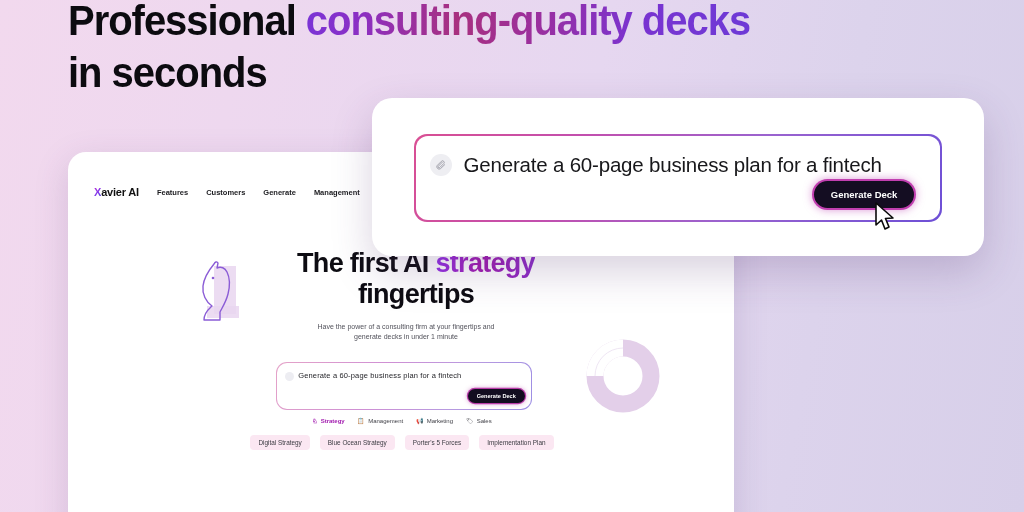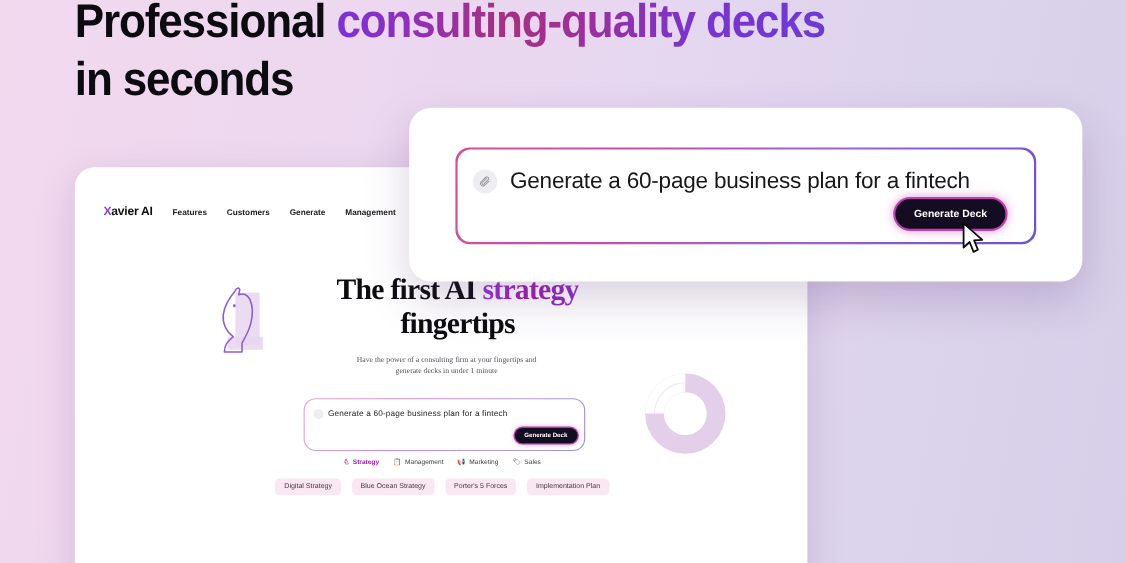--- a/index.html
+++ b/index.html
@@ -36,21 +36,21 @@
     display:flex; align-items:center; gap:18px;
   }
   .logo { font-size:11px; font-weight:700; color:#111; letter-spacing:-.2px; }
   .logo .x {
     background:linear-gradient(135deg,#c026d3 0%,#7c3aed 60%,#4338ca 100%);
     -webkit-background-clip:text; background-clip:text;
     -webkit-text-fill-color:transparent; color:transparent; font-weight:800;
   }
   .mock-nav .nav-link { font-size:7.5px; color:#1b1b1f; font-weight:600;text-align:right; }
 
-  .hero { position:absolute; left:0; top:96px; width:100%;font-family:Liberation Serif, serif; }
+  .hero { position:absolute; left:0; top:96px; width:100%; }
   .knight {
     position:absolute; left:122px; top:6px; width:54px; height:74px;
   }
   .hero-title {
     text-align:center; font-size:27px; line-height:31px; font-weight:700;
     color:#0d0c12; letter-spacing:-.7px; padding:0 120px 0 150px;
   }
   .hero-title .grad2 {
     background:linear-gradient(95deg,#9333ea 0%,#a21caf 45%,#8b2fc9 100%);
     -webkit-background-clip:text; background-clip:text;

